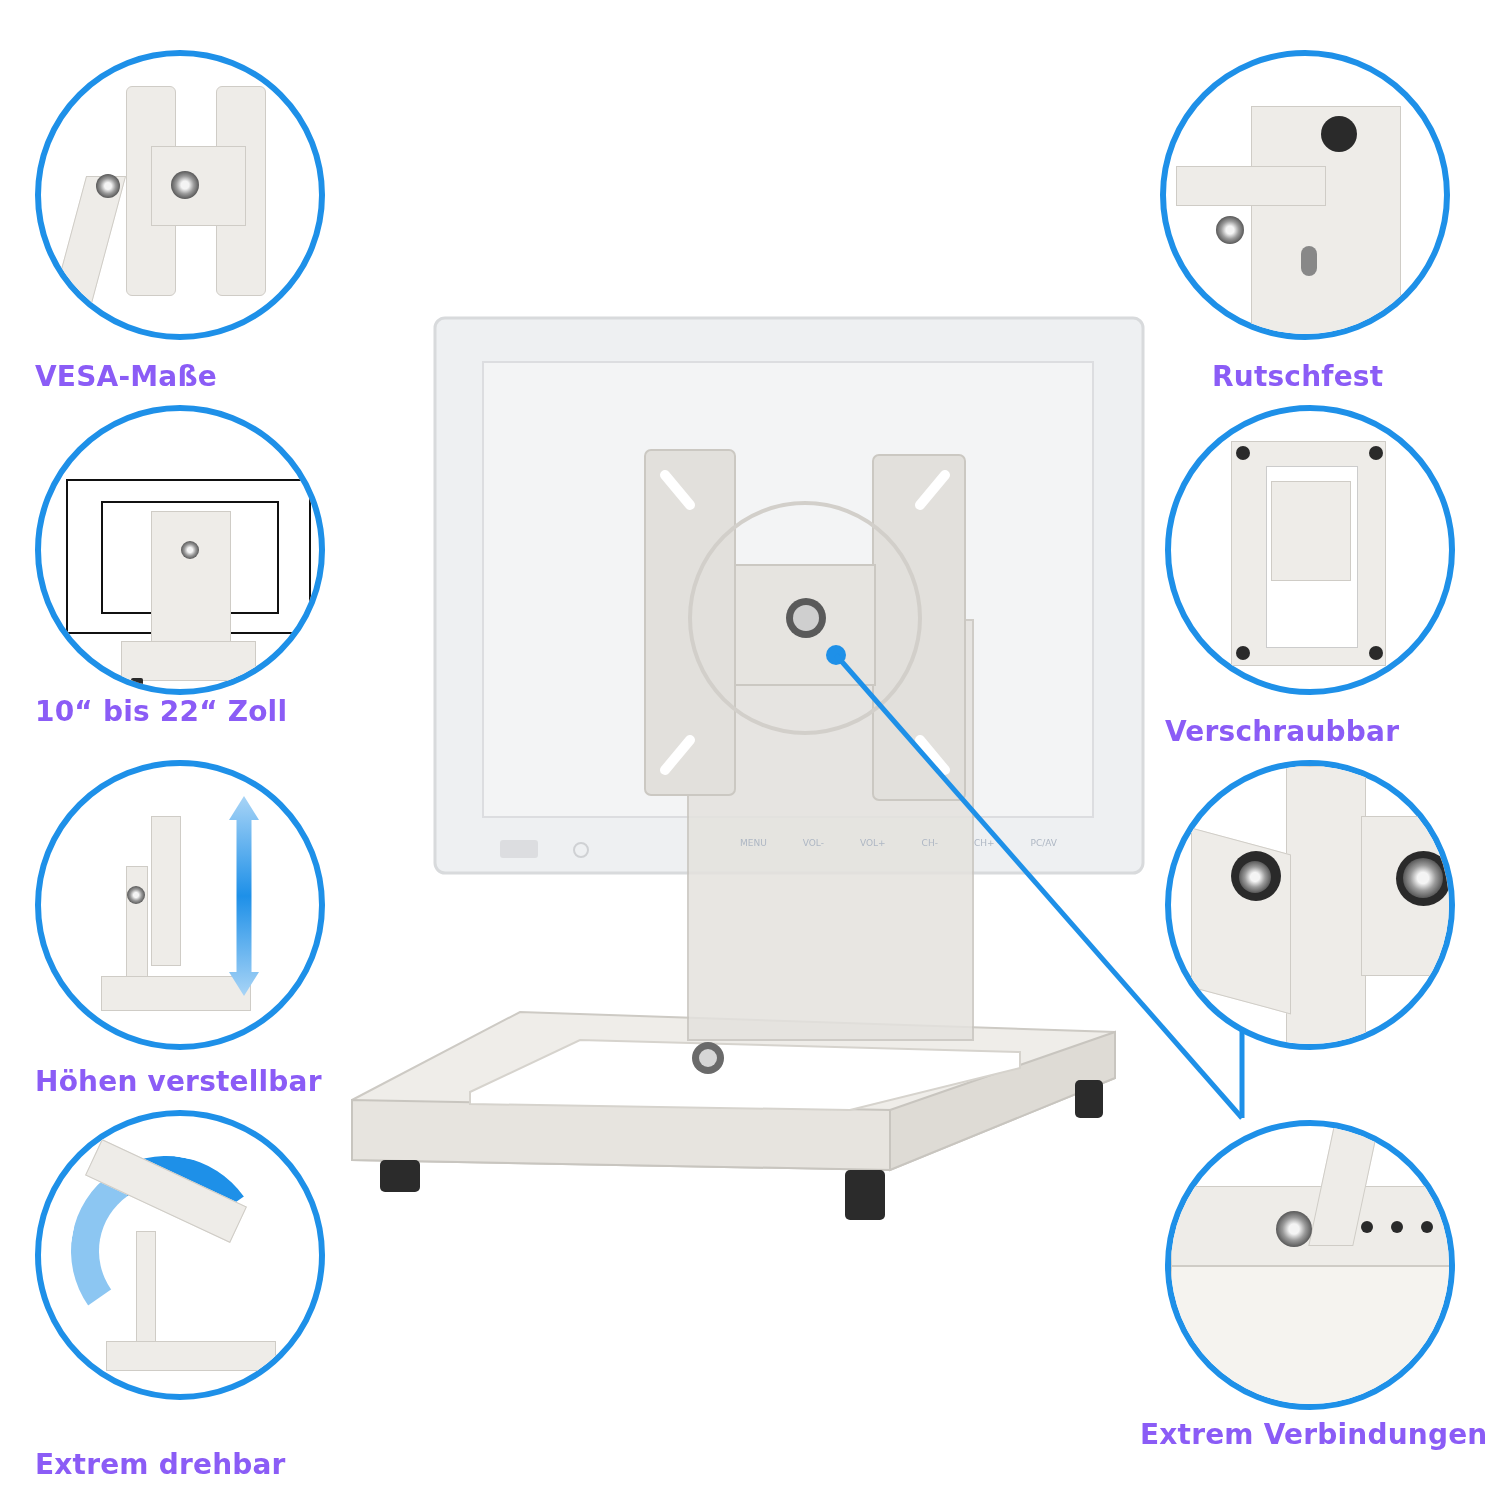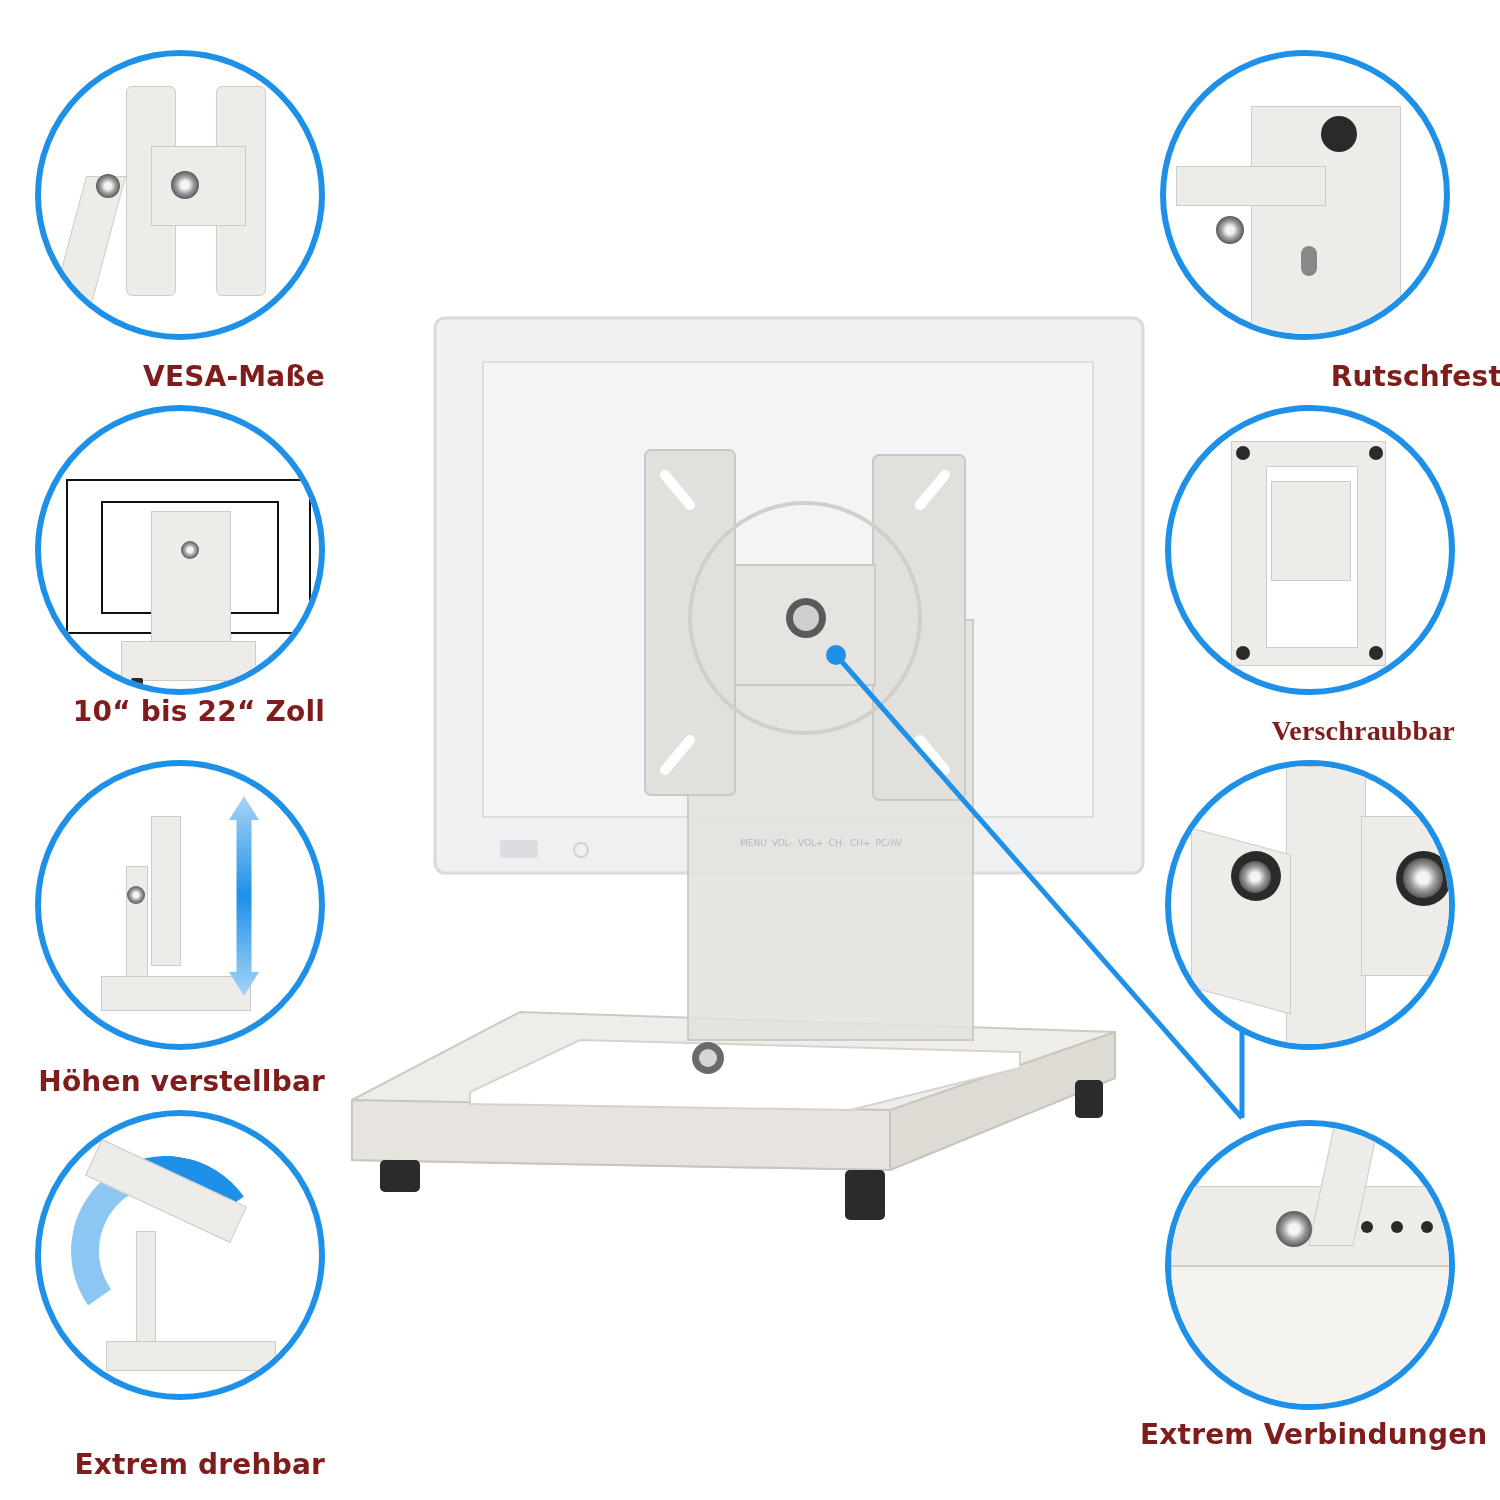--- a/index.html
+++ b/index.html
@@ -1,18 +1,18 @@
 <!DOCTYPE html>
 <html><head>
 <meta charset="utf-8">
 <style>
   html, body { margin:0; padding:0; background:#ffffff; }
   body { width:1500px; height:1500px; position:relative; overflow:hidden; font-family:"DejaVu Sans", sans-serif; }
   .circle { position:absolute; width:290px; height:290px; border-radius:50%; border:6px solid #1e90e8; box-sizing:border-box; background:#ffffff; overflow:hidden; }
-  .label { position:absolute; font-weight:bold; font-size:28px; color:#7f1d1d; text-align:right; white-space:nowrap; font-family:"DejaVu Sans", sans-serif; letter-spacing:0.2px; }
+  .label { position:absolute; font-weight:bold; font-size:28px; color:#8b5cf6; text-align:left; white-space:nowrap; font-family:"DejaVu Sans", sans-serif; letter-spacing:0.2px; }
   .plate { background:#eeece8; border:1px solid #cfccc6; position:absolute; box-sizing:border-box; }
   .dark { background:#2a2a2a; position:absolute; border-radius:50%; }
   .bolt { position:absolute; border-radius:50%; background:radial-gradient(circle,#f4f4f4 20%,#9a9a9a 45%,#5b5b5b 70%,#222 100%); }
   .main-svg { position:absolute; left:0; top:0; }
 </style>
 </head>
 <body>
 
 <svg class="main-svg" width="1500" height="1500" viewBox="0 0 1500 1500">
 
@@ -50,21 +50,21 @@
 
   <rect x="500" y="840" width="38" height="18" rx="3" fill="#dcdde0"></rect>
   <circle cx="581" cy="850" r="7" fill="none" stroke="#cfd1d4" stroke-width="2"></circle>
 
   <circle cx="836" cy="655" r="10" fill="#1e90e8"></circle>
   <line x1="836" y1="655" x2="1242" y2="1118" stroke="#1e90e8" stroke-width="5"></line>
   <line x1="1242" y1="940" x2="1242" y2="1118" stroke="#1e90e8" stroke-width="5"></line>
   <circle cx="1242" cy="942" r="10" fill="#1e90e8"></circle>
 </svg>
 
-<div style="position:absolute;left:740px;top:838px;width:330px;height:24px;display:flex;gap:5px;font-size:9px;color:#aeb7c4;">
+<div style="position:absolute;left:740px;top:838px;width:330px;height:24px;display:flex;gap:36px;font-size:9px;color:#aeb7c4;">
   <span>MENU</span>
   <span>VOL-</span>
   <span>VOL+</span>
   <span>CH-</span>
   <span>CH+</span>
   <span>PC/AV</span>
 </div>
 
 <div class="circle" style="left:35px;top:50px;">
   <div>
@@ -127,21 +127,21 @@
   <div>
     <div class="plate" style="left:60px;top:30px;width:155px;height:225px;"></div>
     <div style="position:absolute;left:95px;top:55px;width:90px;height:180px;background:#fff;border:1px solid #ccc;"></div>
     <div class="plate" style="left:100px;top:70px;width:80px;height:100px;"></div>
     <div class="dark" style="left:65px;top:35px;width:14px;height:14px;"></div>
     <div class="dark" style="left:198px;top:35px;width:14px;height:14px;"></div>
     <div class="dark" style="left:65px;top:235px;width:14px;height:14px;"></div>
     <div class="dark" style="left:198px;top:235px;width:14px;height:14px;"></div>
   </div>
 </div>
-<div class="label" style="left:1165px;top:715px;width:290px;font-family:Liberation Serif, serif;">Verschraubbar</div>
+<div class="label" style="left:1165px;top:715px;width:290px;">Verschraubbar</div>
 
 <div class="circle" style="left:1165px;top:760px;">
   <div>
     <div class="plate" style="left:115px;top:0px;width:80px;height:290px;"></div>
     <div class="plate" style="left:20px;top:75px;width:100px;height:160px;transform:skewY(15deg);"></div>
     <div class="plate" style="left:190px;top:50px;width:100px;height:160px;"></div>
     <div class="dark" style="left:60px;top:85px;width:50px;height:50px;"></div>
     <div class="bolt" style="left:68px;top:95px;width:32px;height:32px;"></div>
     <div class="dark" style="left:225px;top:85px;width:55px;height:55px;"></div>
     <div class="bolt" style="left:232px;top:92px;width:40px;height:40px;"></div>

